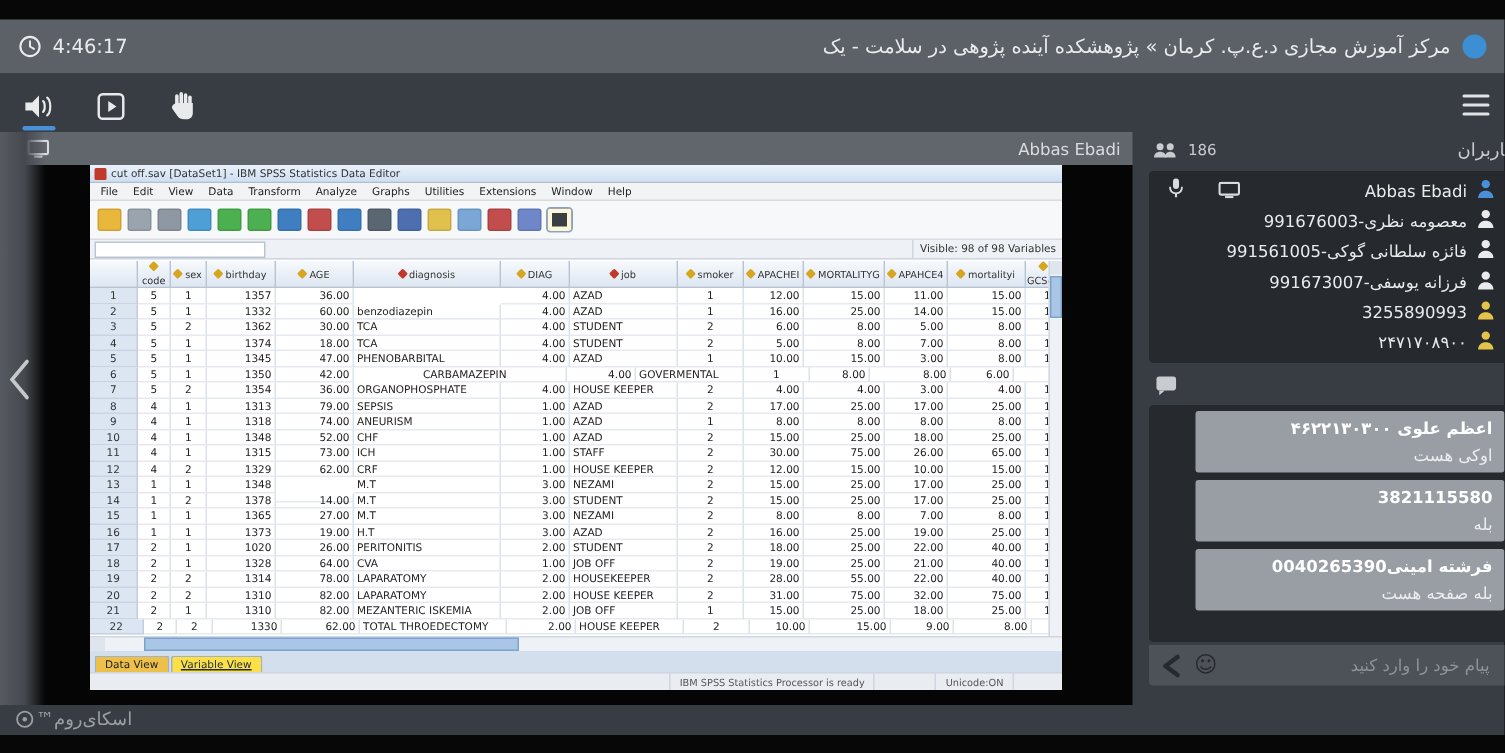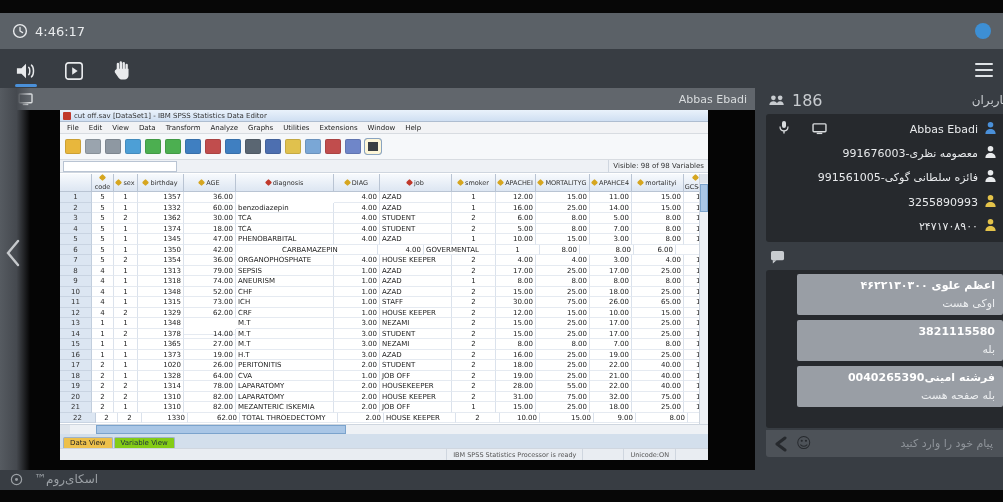--- a/index.html
+++ b/index.html
@@ -58,65 +58,66 @@
   .al-l{text-align:left;} .al-r{text-align:right;} .al-c{text-align:center;}
   .vscroll{position:absolute;right:0;top:64px;width:9px;height:250px;background:#eef1f5;border-left:1px solid #cfd6df;box-sizing:border-box;}
   .vscroll .arrow{height:9px;background:#dfe5ec;}
   .vscroll .thumb{height:28px;margin-top:1px;background:#a9c6e6;border:1px solid #7ba3cc;box-sizing:border-box;}
   .hscroll{position:absolute;top:314px;left:0;width:648px;height:10px;background:#eef1f5;border-top:1px solid #cfd6df;box-sizing:border-box;display:flex;}
   .hscroll .arrow{width:10px;height:100%;background:#dfe5ec;}
   .hscroll .thumb{width:250px;margin-left:26px;background:#a9c6e6;border:1px solid #7ba3cc;box-sizing:border-box;}
   .tabs-row{position:absolute;top:324px;left:0;width:648px;height:14px;background:#d3dfec;display:flex;align-items:flex-end;gap:1px;padding-left:3px;box-sizing:border-box;}
   .tab{font-size:7px;padding:1px 6px 1px;border:1px solid #9fb2c8;border-bottom:none;border-radius:2px 2px 0 0;}
   .tab.active{background:#edc04b;color:#222;}
-  .tab.idle{background:#84cc16;color:#1c2d3f;}
+  .tab.idle{background:#fde047;color:#1c2d3f;text-decoration:underline;}
   .statusbar{position:absolute;top:338px;left:0;width:648px;height:12px;background:#e9edf2;border-top:1px solid #cfd6df;
     display:flex;align-items:center;font-size:6.5px;color:#555;box-sizing:border-box;}
   .statusbar .sp{flex:1;}
   .statusbar .cell{padding:0 6px;border-left:1px solid #cfd6df;height:100%;display:flex;align-items:center;}
   
   .users-header{position:absolute;left:768px;top:90px;right:0;height:20px;display:flex;align-items:center;justify-content:space-between;overflow:hidden;}
-  .users-count{display:flex;align-items:center;gap:6px;color:#c8ccd0;font-size:16px;}
+  .users-count{display:flex;align-items:center;gap:6px;color:#c8ccd0;font-size:10px;}
   .users-title{color:#c8ccd0;font-size:12px;direction:rtl;margin-right:-6px;}
   .users-box{position:absolute;left:766px;top:114px;right:0;height:128px;background:#26292d;border-radius:3px 0 0 3px;
     display:flex;flex-direction:column;justify-content:space-around;padding:3px 6px;box-sizing:border-box;}
   .u-row{display:flex;align-items:center;justify-content:flex-end;gap:6px;height:20px;}
   .u-left{margin-right:auto;display:flex;gap:22px;align-items:center;padding-left:6px;}
   .u-name{font-size:11px;color:#e8eaec;direction:rtl;}
   .chat-header{position:absolute;left:770px;top:248px;height:18px;display:flex;align-items:center;}
   .chat-box{position:absolute;left:766px;top:270px;right:0;height:158px;background:#26292d;border-radius:3px 0 0 3px;
     padding:4px 0 4px 4px;box-sizing:border-box;display:flex;flex-direction:column;gap:5px;align-items:flex-end;overflow:hidden;}
   .bubble{width:206px;background:#999ea5;border-radius:2px;padding:5px 8px;box-sizing:border-box;direction:rtl;text-align:right;}
   .bubble .author{font-size:11px;font-weight:bold;color:#fff;}
   .bubble .btext{font-size:11px;color:#eceef0;margin-top:5px;}
   .chat-input-bar{position:absolute;left:766px;top:430px;right:0;height:27px;background:#4d5258;border-radius:0 0 0 3px;
     display:flex;align-items:center;padding:0 8px;box-sizing:border-box;gap:8px;}
   .chat-input{flex:1;background:transparent;border:none;outline:none;direction:rtl;text-align:right;
     color:#c4c8cd;font-size:11px;font-family:"DejaVu Sans",sans-serif;}
   .chat-input::placeholder{color:#8f949a;}
   .emoji{color:#26292d;font-size:15px;line-height:1;}
   
-  .watermark{position:absolute;left:10px;top:472px;display:flex;flex-direction:row-reverse;align-items:center;gap:11px;
+  .watermark{position:absolute;left:10px;top:472px;display:flex;flex-direction:row-reverse;align-items:center;gap:1px;
     color:#9ba0a5;font-size:12px;direction:rtl;}
 </style>
 </head>
 <body>
 
 <div class="main-bg"></div>
 
 <div class="header-bar">
   <div class="timer">
     <svg width="16" height="16" viewBox="0 0 16 16">
       <circle cx="8" cy="8" r="6.4" fill="none" stroke="#e9ebed" stroke-width="1.4"></circle>
       <path d="M8 4.5V8l2.6 1.6" fill="none" stroke="#e9ebed" stroke-width="1.3" stroke-linecap="round"></path>
     </svg>
     <span>4:46:17</span>
   </div>
   <div class="title-wrap">
     <div class="avatar-dot"></div>
+    <div class="room-title">مرکز آموزش مجازی د.ع.پ. کرمان » پژوهشکده آینده پژوهی در سلامت - یک</div>
   </div>
 </div>
 
 <div class="ctrl-row">
   <div class="ctrl-btn">
     <svg width="22" height="20" viewBox="0 0 24 22">
       <polygon points="2,8 7,8 12,3 12,19 7,14 2,14" fill="#e8eaec"></polygon>
       <path d="M15 7c1.6 1.2 1.6 6.8 0 8" fill="none" stroke="#e8eaec" stroke-width="1.6" stroke-linecap="round"></path>
       <path d="M18 4.5c3 2.2 3 10.8 0 13" fill="none" stroke="#e8eaec" stroke-width="1.6" stroke-linecap="round"></path>
     </svg>
@@ -671,20 +672,27 @@
         </svg></span>
     </div>
     <div class="u-row">
       <span class="u-name">فائزه سلطانی گوکی-991561005</span>
       <span><svg width="13" height="14" viewBox="0 0 14 15">
           <circle cx="7" cy="4" r="3" fill="#e8eaec"></circle>
           <path d="M1.5 14c0-3.4 2.4-5.3 5.5-5.3s5.5 1.9 5.5 5.3z" fill="#e8eaec"></path>
         </svg></span>
     </div>
     <div class="u-row">
+      <span class="u-name">فرزانه یوسفی-991673007</span>
+      <span><svg width="13" height="14" viewBox="0 0 14 15">
+          <circle cx="7" cy="4" r="3" fill="#e8eaec"></circle>
+          <path d="M1.5 14c0-3.4 2.4-5.3 5.5-5.3s5.5 1.9 5.5 5.3z" fill="#e8eaec"></path>
+        </svg></span>
+    </div>
+    <div class="u-row">
       <span class="u-name">3255890993</span>
       <span><svg width="13" height="14" viewBox="0 0 14 15">
           <circle cx="7" cy="4" r="3" fill="#e4c34a"></circle>
           <path d="M1.5 14c0-3.4 2.4-5.3 5.5-5.3s5.5 1.9 5.5 5.3z" fill="#e4c34a"></path>
         </svg></span>
     </div>
     <div class="u-row">
       <span class="u-name">۲۴۷۱۷۰۸۹۰۰</span>
       <span><svg width="13" height="14" viewBox="0 0 14 15">
           <circle cx="7" cy="4" r="3" fill="#e4c34a"></circle>

